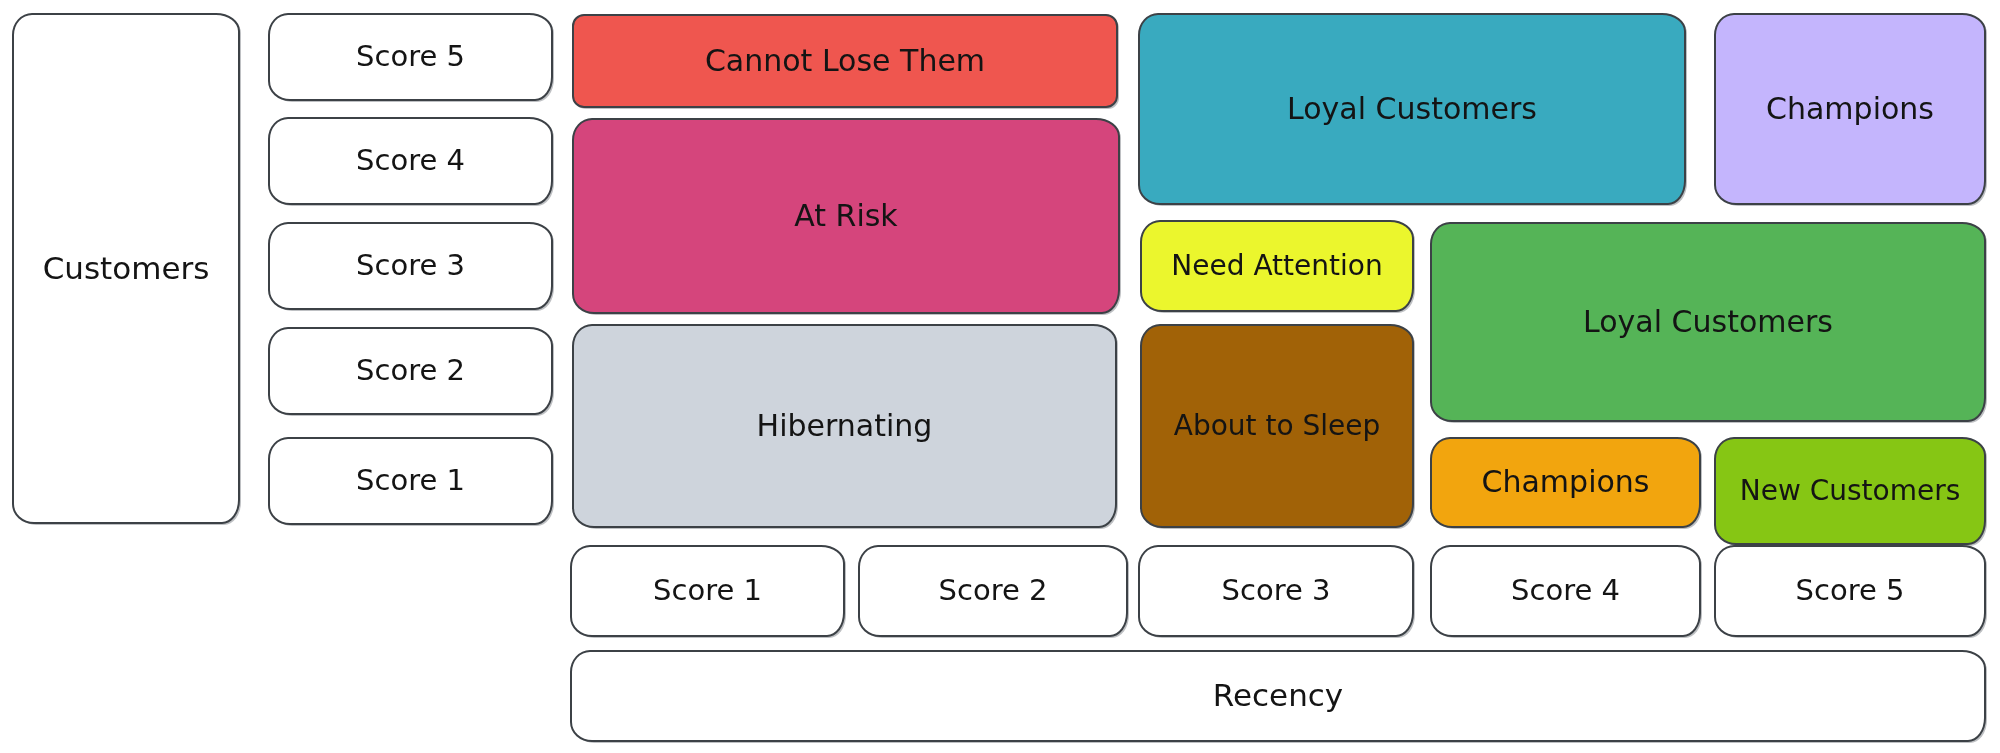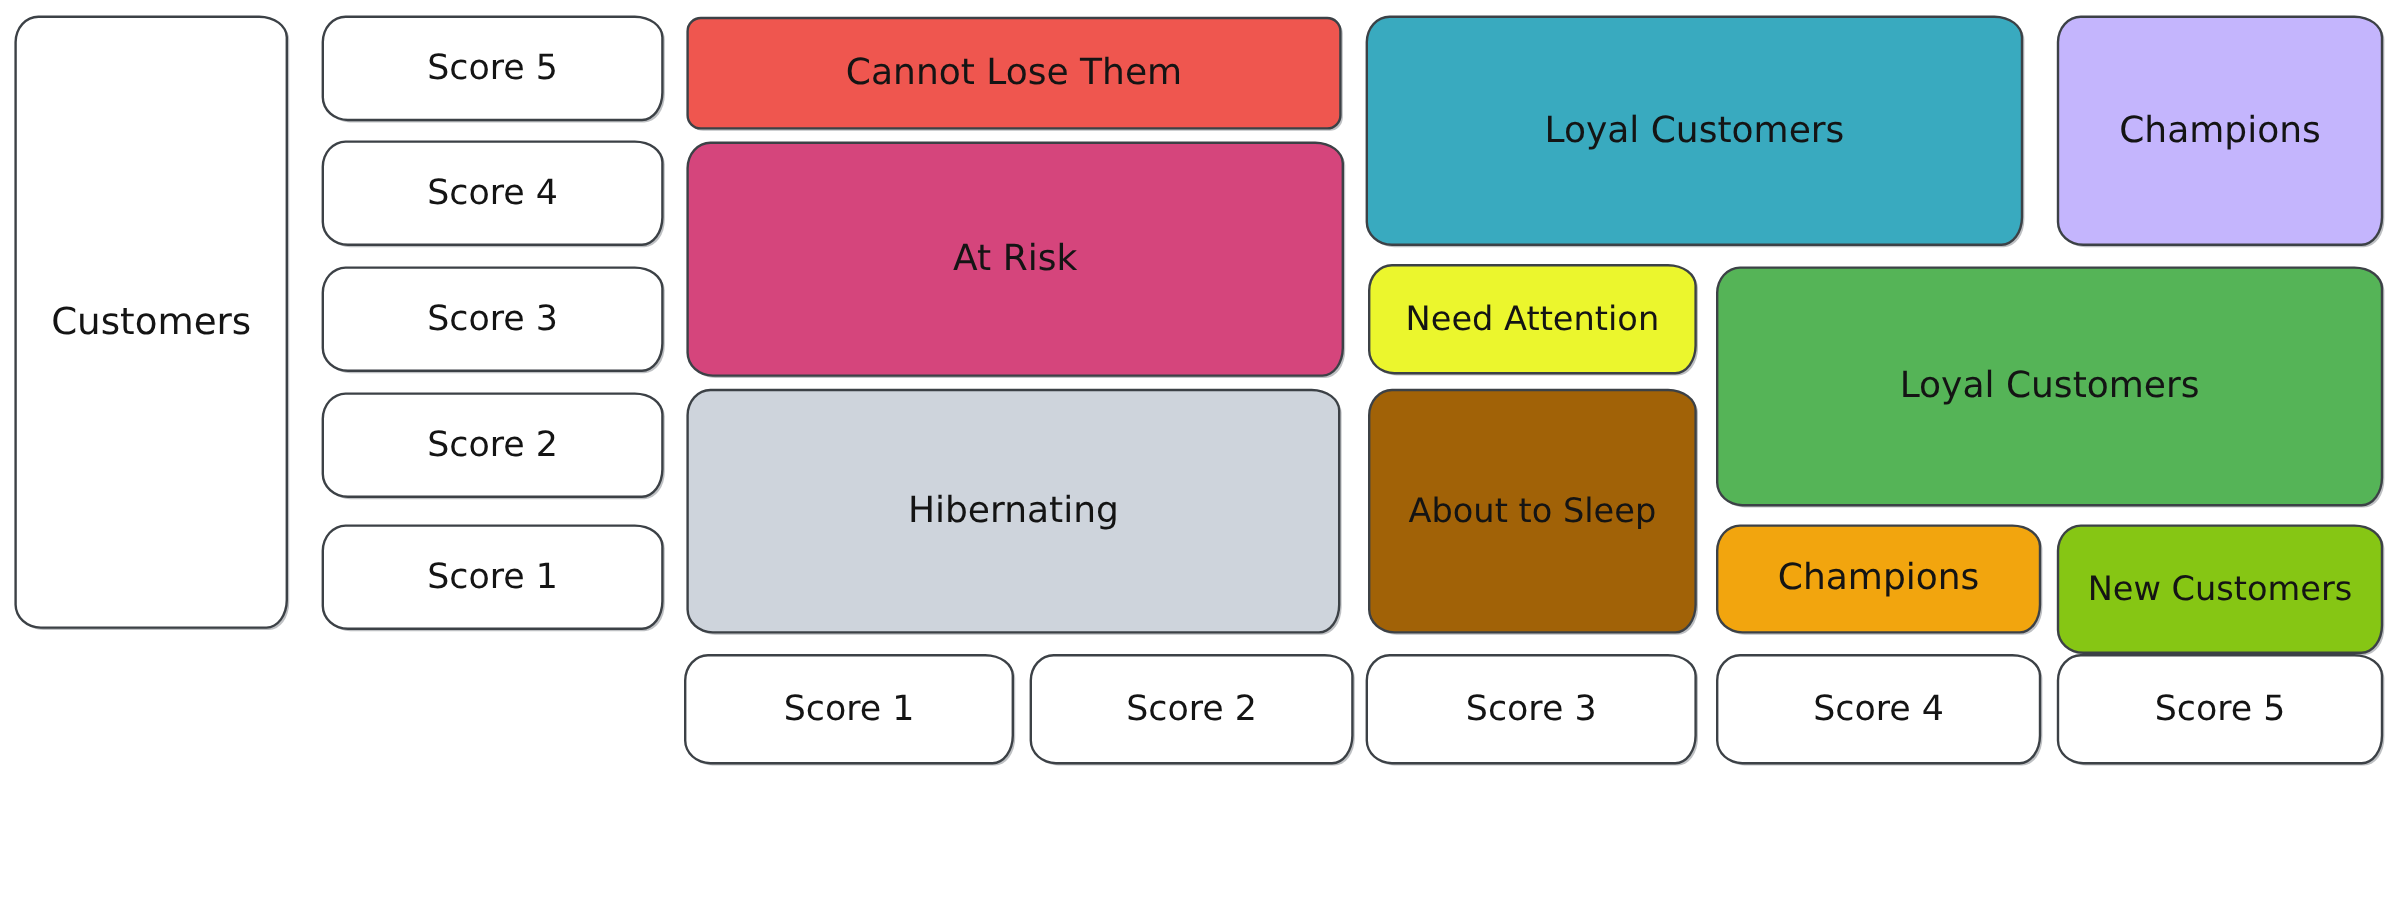--- a/index.html
+++ b/index.html
@@ -72,14 +72,15 @@
   <div class="box seg" id="seg-about-sleep" style="background: #a16207;">About to Sleep</div>
   <div class="box seg" id="seg-loyal-green" style="background: rgb(85, 180, 87);">Loyal Customers</div>
   <div class="box seg" id="seg-promising" style="background: rgb(242, 165, 14);">Champions</div>
   <div class="box seg" id="seg-new-customers" style="background: rgb(134, 198, 20);">New Customers</div>
 
   <div class="box" id="rs1">Score 1</div>
   <div class="box" id="rs2">Score 2</div>
   <div class="box" id="rs3">Score 3</div>
   <div class="box" id="rs4">Score 4</div>
   <div class="box" id="rs5">Score 5</div>
+  <div class="box" id="recency-label">Recency</div>
 
 </div>
 
 </body></html>

